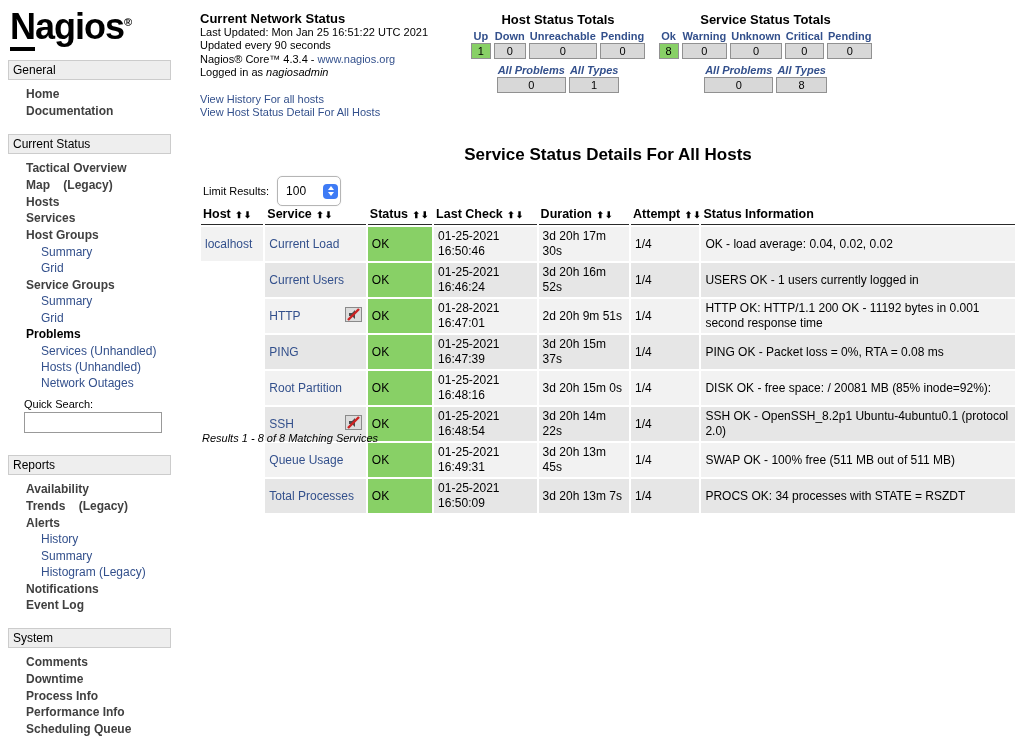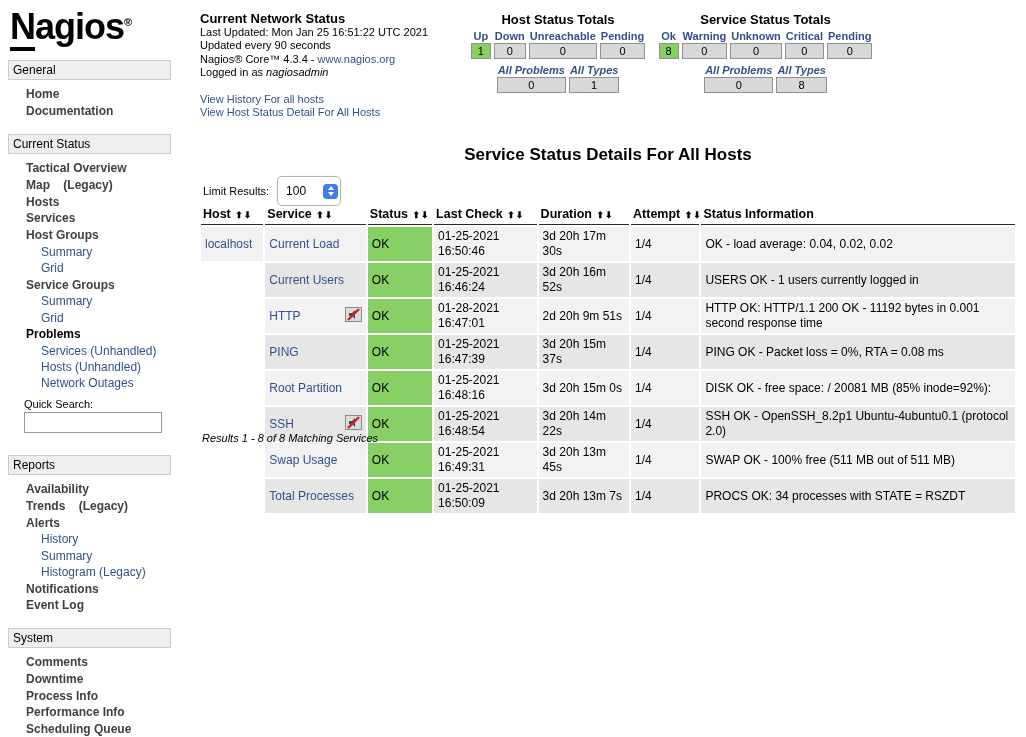--- a/index.html
+++ b/index.html
@@ -330,21 +330,21 @@
             </span>
           </td>
     <td class="status-ok">OK</td>
     <td>01-25-2021 16:48:54</td>
     <td>3d 20h 14m 22s</td>
     <td>1/4</td>
     <td>SSH OK - OpenSSH_8.2p1 Ubuntu-4ubuntu0.1 (protocol 2.0)</td>
   </tr>
   <tr class="r-odd">
     <td class="host-empty"></td>
-    <td><a>Swap Usage</a></td>
+    <td><a>Queue Usage</a></td>
     <td class="status-ok">OK</td>
     <td>01-25-2021 16:49:31</td>
     <td>3d 20h 13m 45s</td>
     <td>1/4</td>
     <td>SWAP OK - 100% free (511 MB out of 511 MB)</td>
   </tr>
   <tr class="r-even">
     <td class="host-empty"></td>
     <td><a>Total Processes</a></td>
     <td class="status-ok">OK</td>

